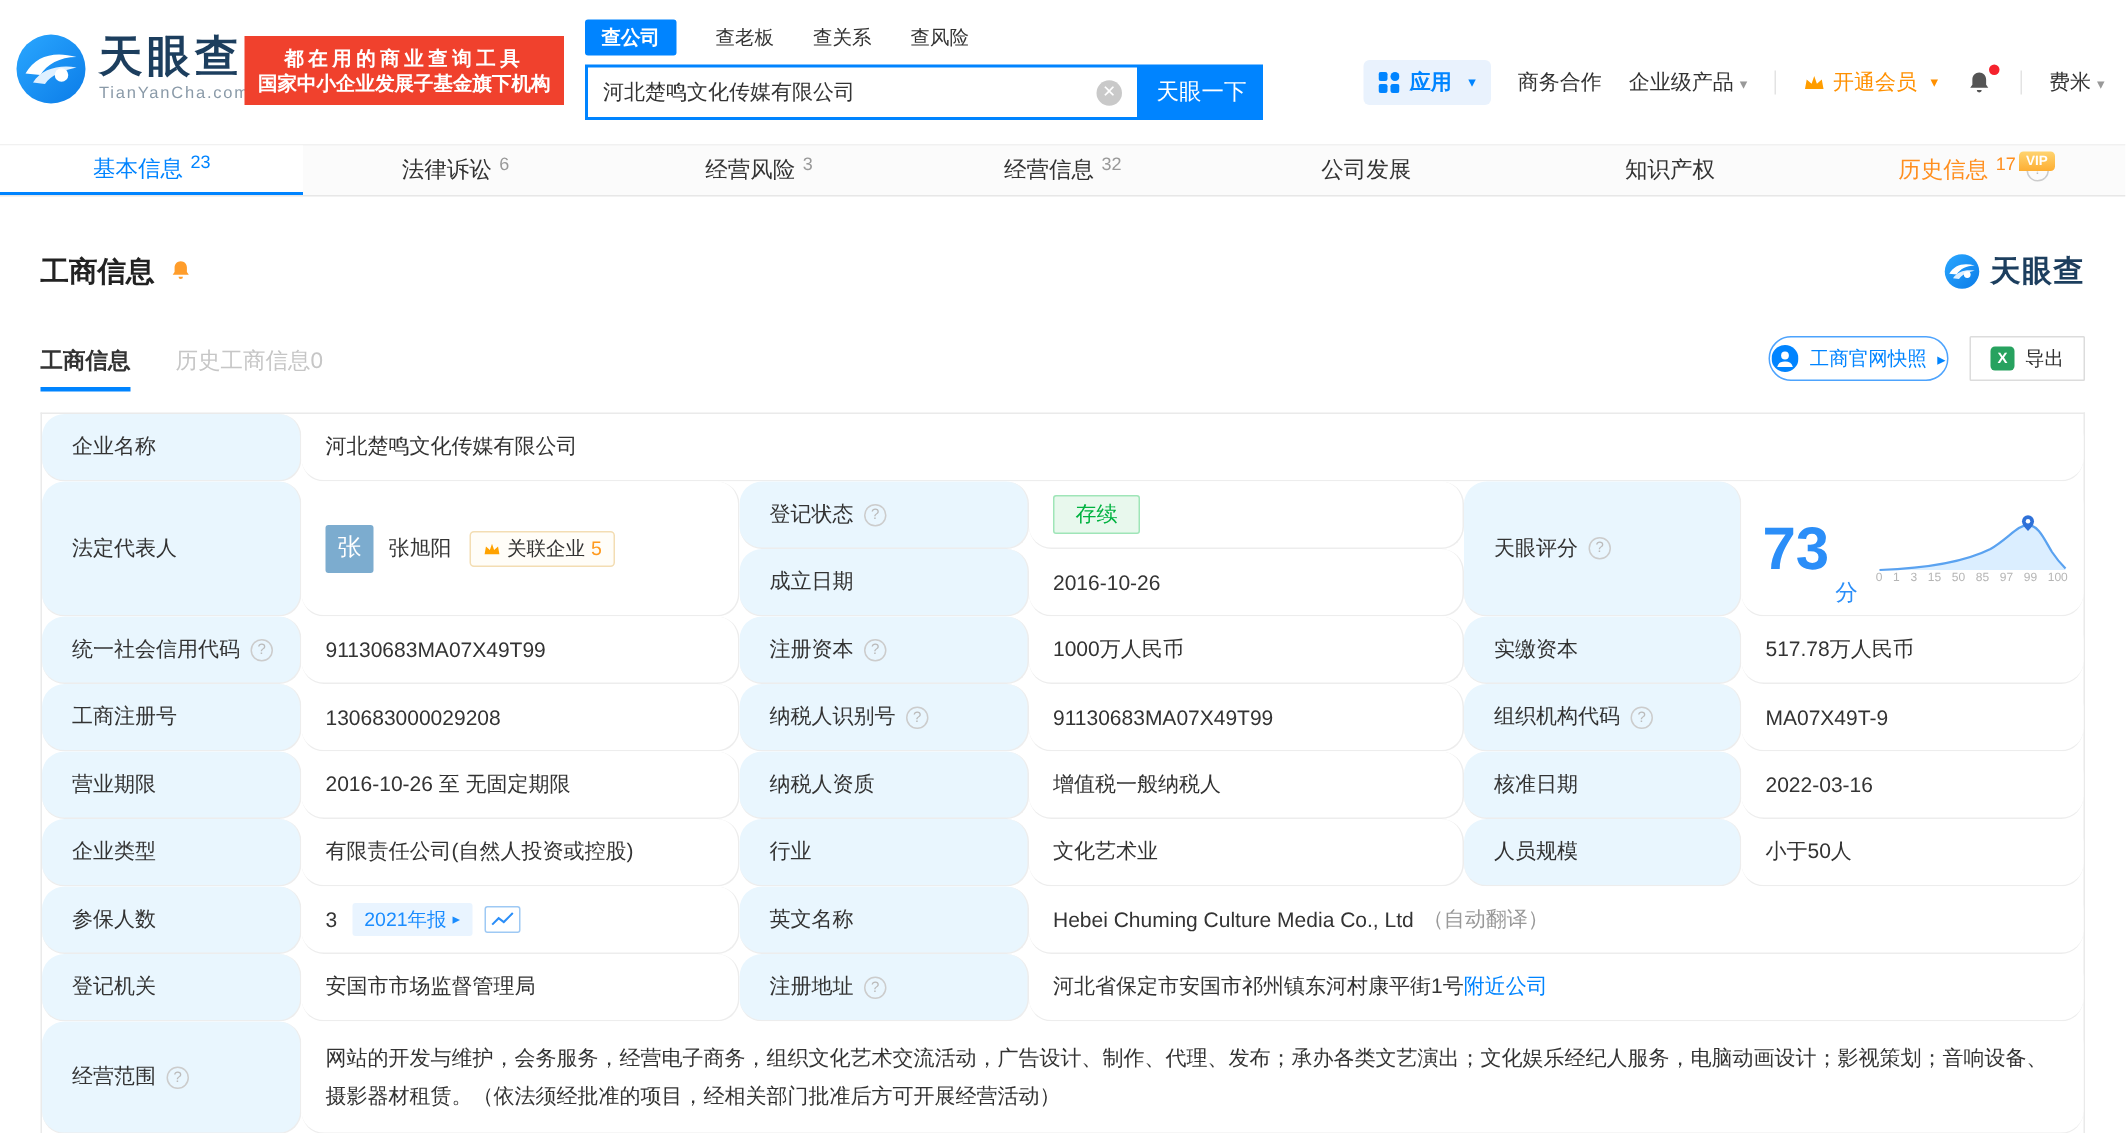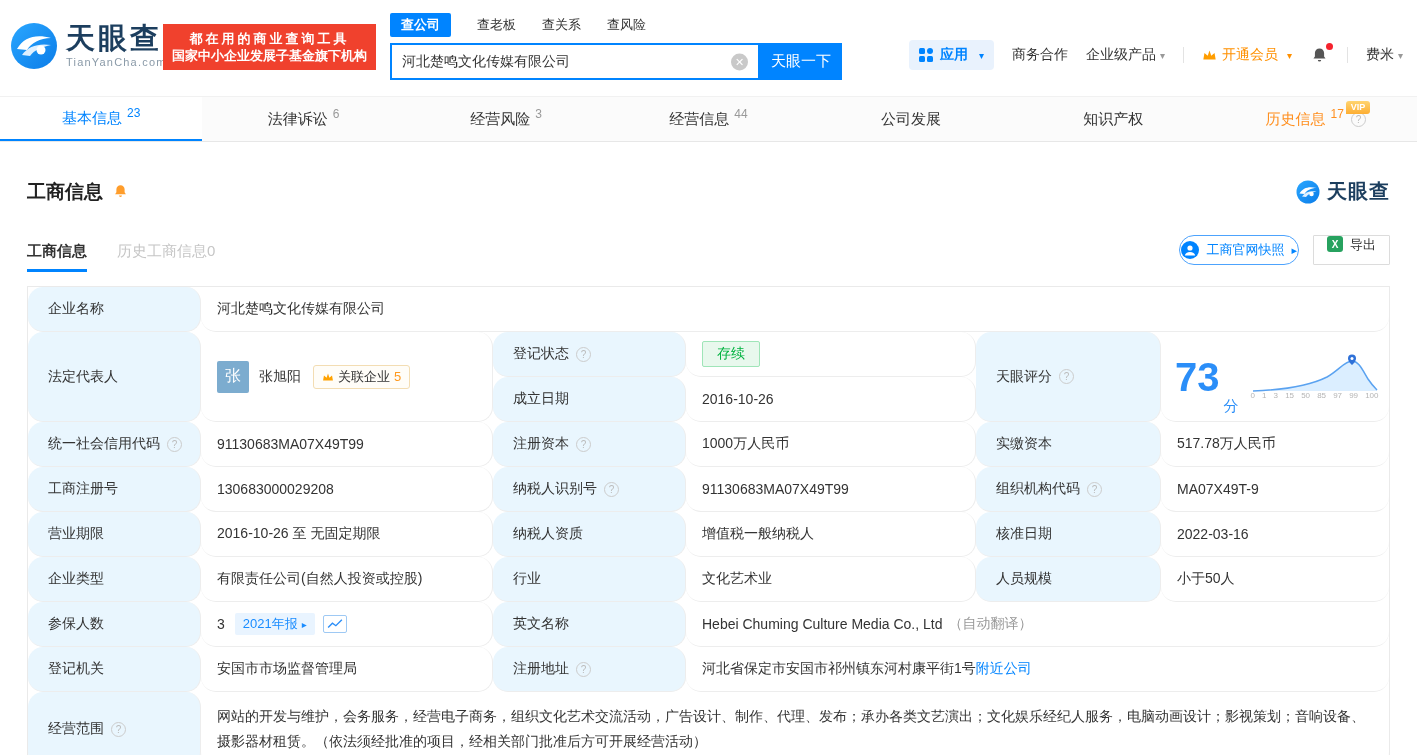--- a/index.html
+++ b/index.html
@@ -29,21 +29,21 @@
   .caret::after{content:"▾";font-size:10px;margin-left:4px;color:#999;}
   .apps-chip.caret::after{color:#0084ff;}
   .nav-link{cursor:pointer;}
   .vip-link{color:#ff9000;display:flex;align-items:center;gap:5px;cursor:pointer;}
   .vip-link.caret::after{color:#ff9000;}
   .divider{width:1px;height:16px;background:#e3e3e3;}
   .bell-wrap{position:relative;cursor:pointer;display:flex;}
   .red-dot{position:absolute;top:-3px;right:-4px;width:7px;height:7px;background:#f5222d;border-radius:50%;}
 
   
-  .tabstrip{display:flex;height:46px;background:#fbfbfb;border-top:1px solid #f1f1f1;border-bottom:1px solid #e7e7e7;}
+  .tabstrip{display:flex;height:35px;background:#fbfbfb;border-top:1px solid #f1f1f1;border-bottom:1px solid #e7e7e7;}
   .tab{flex:1;display:flex;align-items:center;justify-content:center;font-size:15px;color:#333;position:relative;cursor:pointer;}
   .tab .count{font-size:12px;color:#999;margin-left:5px;position:relative;top:-5px;}
   .tab.active{background:#fff;color:#0084ff;border-bottom:2px solid #0084ff;}
   .tab.active .count{color:#0084ff;}
   .tab.history{color:#ff8f1f;}
   .tab.history .count{color:#ff8f1f;}
   .vip-badge{position:absolute;top:4px;left:calc(50% + 30px);background:linear-gradient(180deg,#ffd470,#fdae33);color:#fff;font-size:9px;font-weight:bold;padding:1px 5px;border-radius:3px 3px 3px 0;line-height:11px;}
 
   
   main{padding:0 27px;}
@@ -52,21 +52,21 @@
   .bell-badge{margin-left:9px;display:flex;cursor:pointer;}
   .brand-mark{margin-left:auto;display:flex;align-items:center;gap:7px;}
   .brand-mark .txt{font-size:20px;font-weight:bold;color:#1c3e5e;letter-spacing:1px;}
   .subtab-row{display:flex;align-items:flex-end;margin-top:30px;}
   .subtab{font-size:15px;color:#333;font-weight:bold;position:relative;padding-bottom:11px;cursor:pointer;}
   .subtab.active::after{content:"";position:absolute;left:0;right:0;bottom:0;height:3px;background:#0084ff;}
   .subtab.inactive{color:#c6c6c6;font-weight:normal;margin-left:30px;}
   .subtab-actions{margin-left:auto;display:flex;gap:14px;align-items:center;padding-bottom:7px;}
   .btn-snapshot{display:flex;align-items:center;gap:7px;height:30px;padding:0 1px;border:1px solid #4da3fd;border-radius:16px;color:#0084ff;font-size:13px;background:#fff;cursor:pointer;font-family:inherit;}
   .btn-snapshot::after{content:"▸";font-size:11px;color:#0084ff;}
-  .btn-export{display:flex;gap:7px;height:30px;padding:0 13px;border:1px solid #dcdcdc;border-radius:1px;color:#333;font-size:13px;background:#fff;cursor:pointer;font-family:inherit;}
+  .btn-export{display:flex;align-items:center;gap:7px;height:30px;padding:0 13px;border:1px solid #dcdcdc;border-radius:1px;color:#333;font-size:13px;background:#fff;cursor:pointer;font-family:inherit;}
   .excel-ico{width:16px;height:16px;background:#27a25f;border-radius:3px;color:#fff;font-size:10px;font-weight:bold;display:flex;align-items:center;justify-content:center;}
   .excel-ico::after{content:"X";}
 
   
   .info-table{display:grid;grid-template-columns:173px 292px 193px 290px 185px 1fr;grid-template-rows:45px 45px 45px 45px 45px 45px 45px 45px 45px minmax(70px,auto);border:1px solid #eaeaea;border-bottom:none;margin-top:14px;font-size:14px;}
   .cell{display:flex;align-items:center;padding:0 16px;background:#fff;border-right:1px solid #ededed;border-bottom:1px solid #ededed;border-radius:15px;}
   .cell.lab{background:#e9f6fe;padding-left:20px;}
   .cell.last{border-right:none;}
   .cell.wrap{display:block;padding:12px 16px;line-height:1.8;}
   .q{display:inline-block;width:15px;height:15px;border:1px solid #ccc;border-radius:50%;color:#bbb;font-size:10px;line-height:13px;text-align:center;margin-left:7px;flex:none;cursor:pointer;}
@@ -169,21 +169,21 @@
   <div class="tab">
     <span>法律诉讼</span>
     <span class="count">6</span>
   </div>
   <div class="tab">
     <span>经营风险</span>
     <span class="count">3</span>
   </div>
   <div class="tab">
     <span>经营信息</span>
-    <span class="count">44</span>
+    <span class="count">32</span>
   </div>
   <div class="tab">
     <span>公司发展</span>
   </div>
   <div class="tab">
     <span>知识产权</span>
   </div>
   <div class="tab history">
     <span class="vip-badge">VIP</span>
     <span>历史信息</span>

